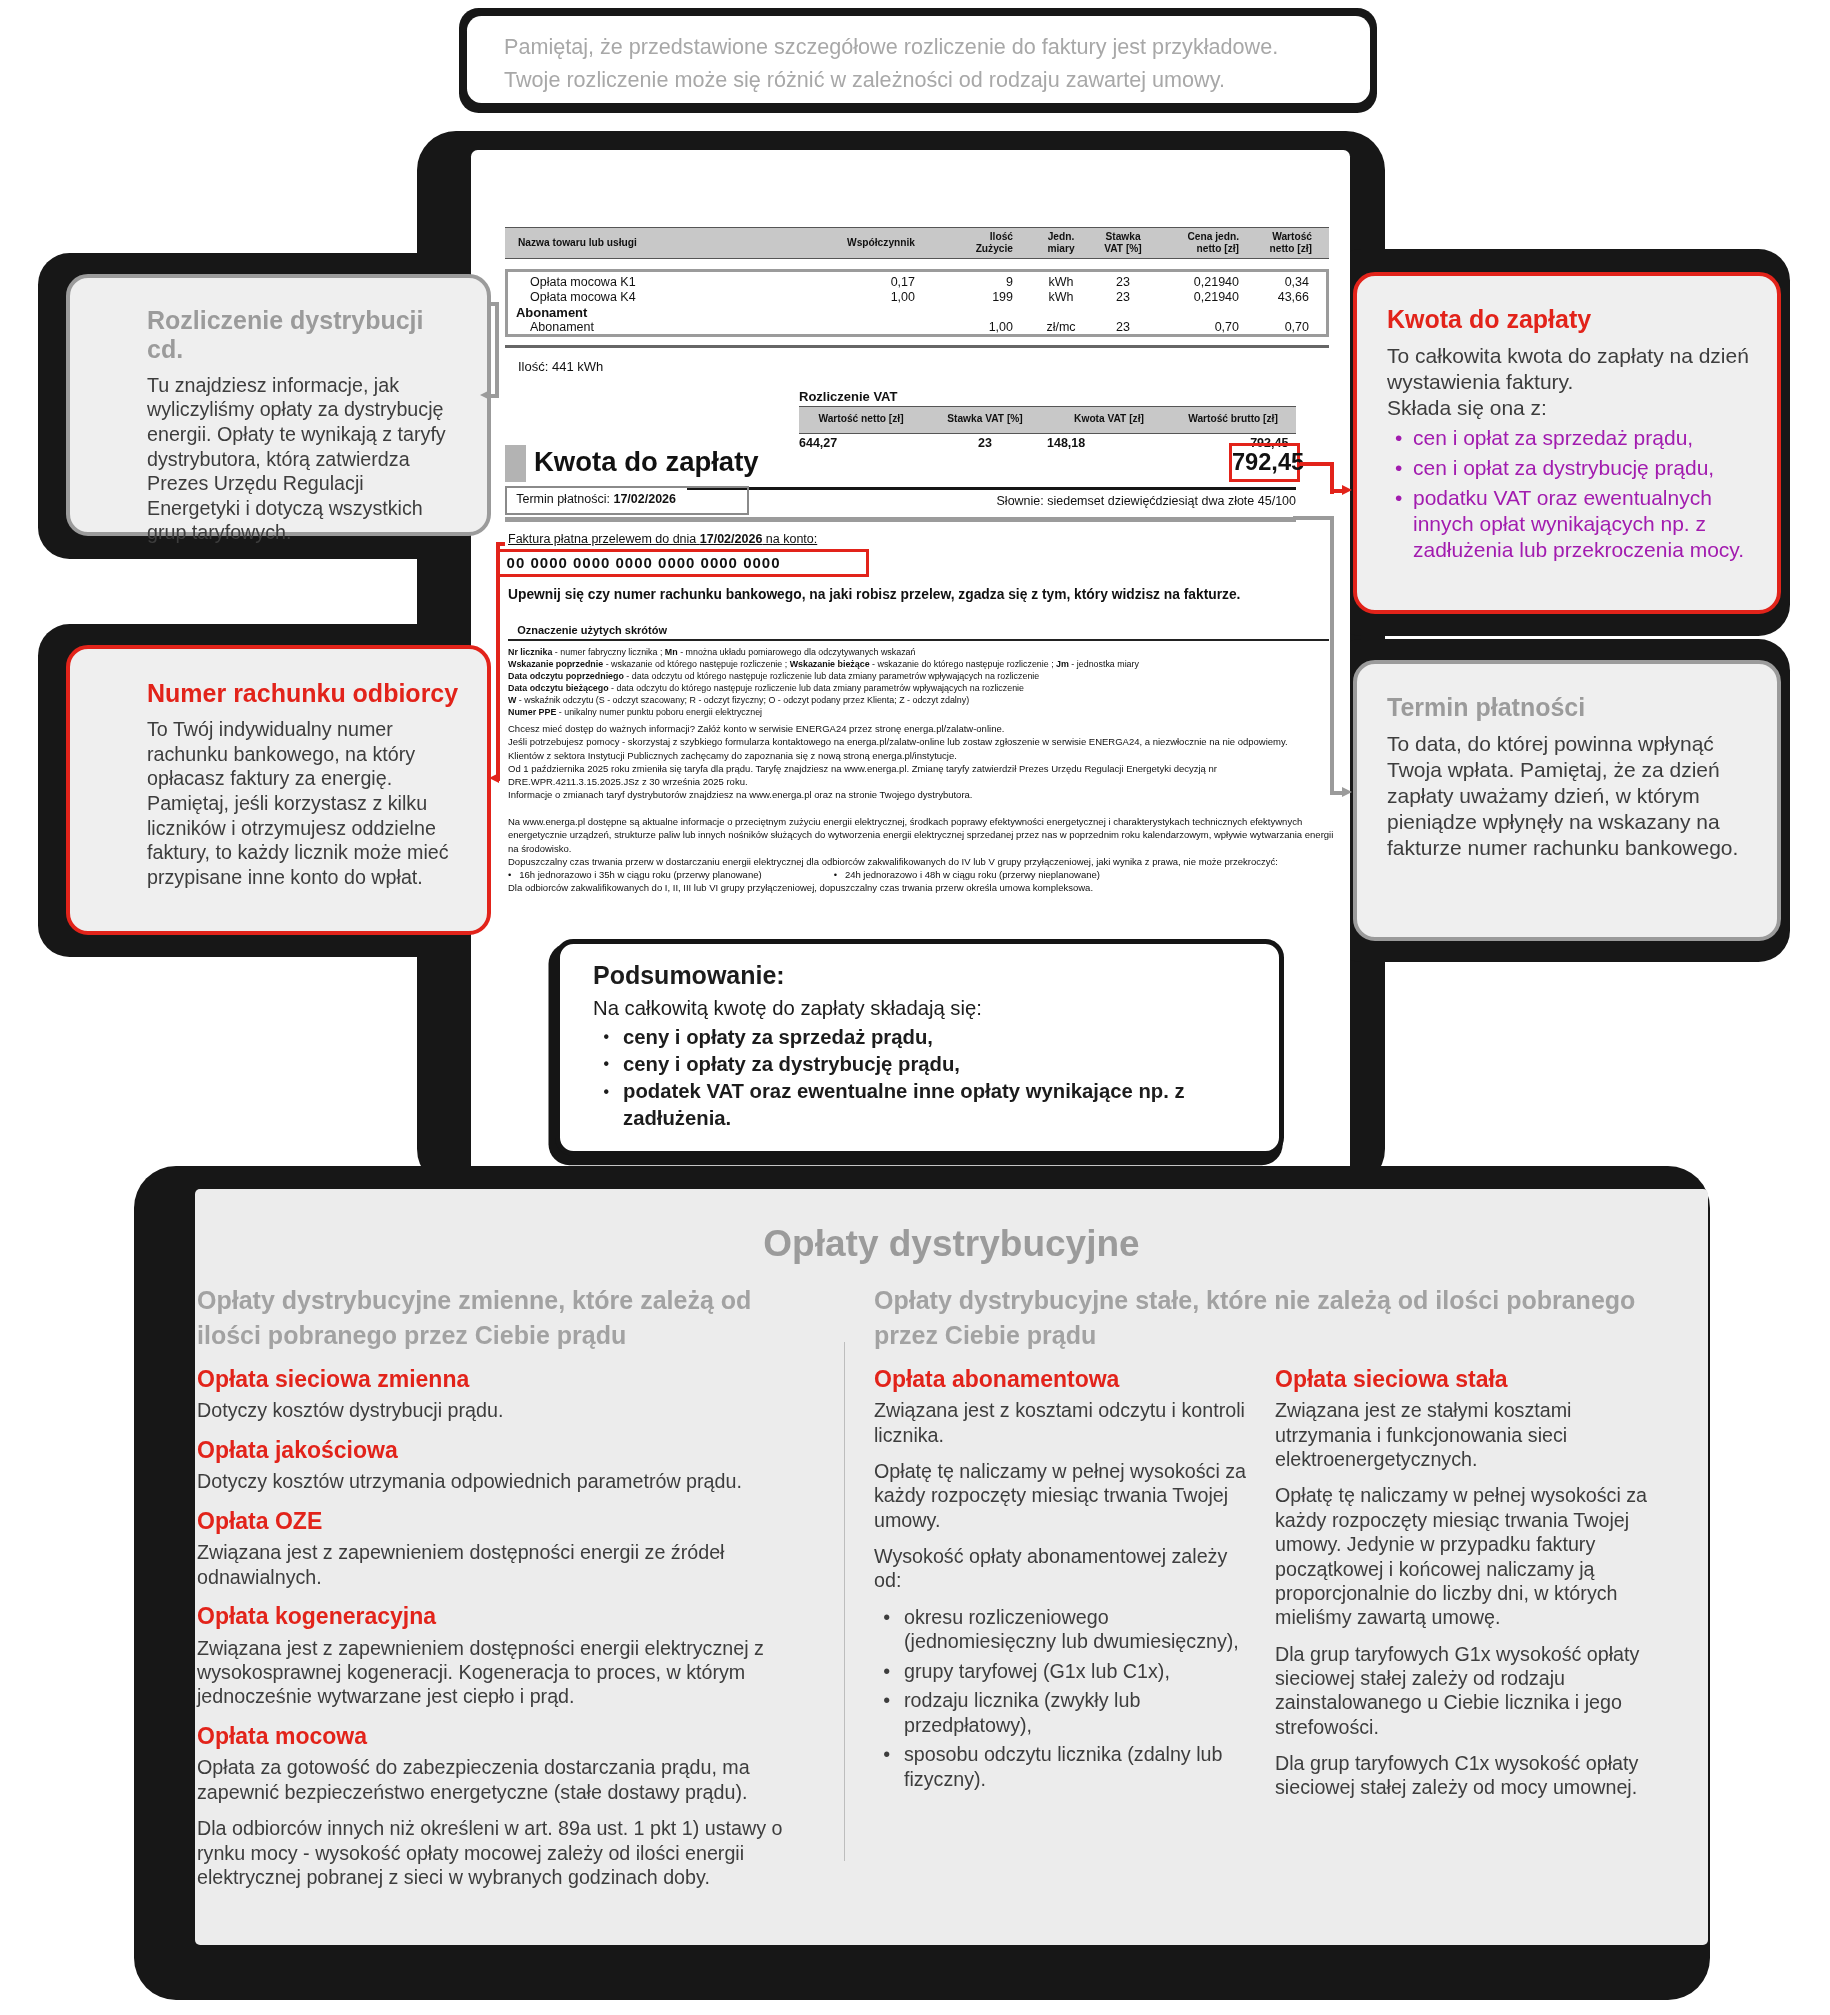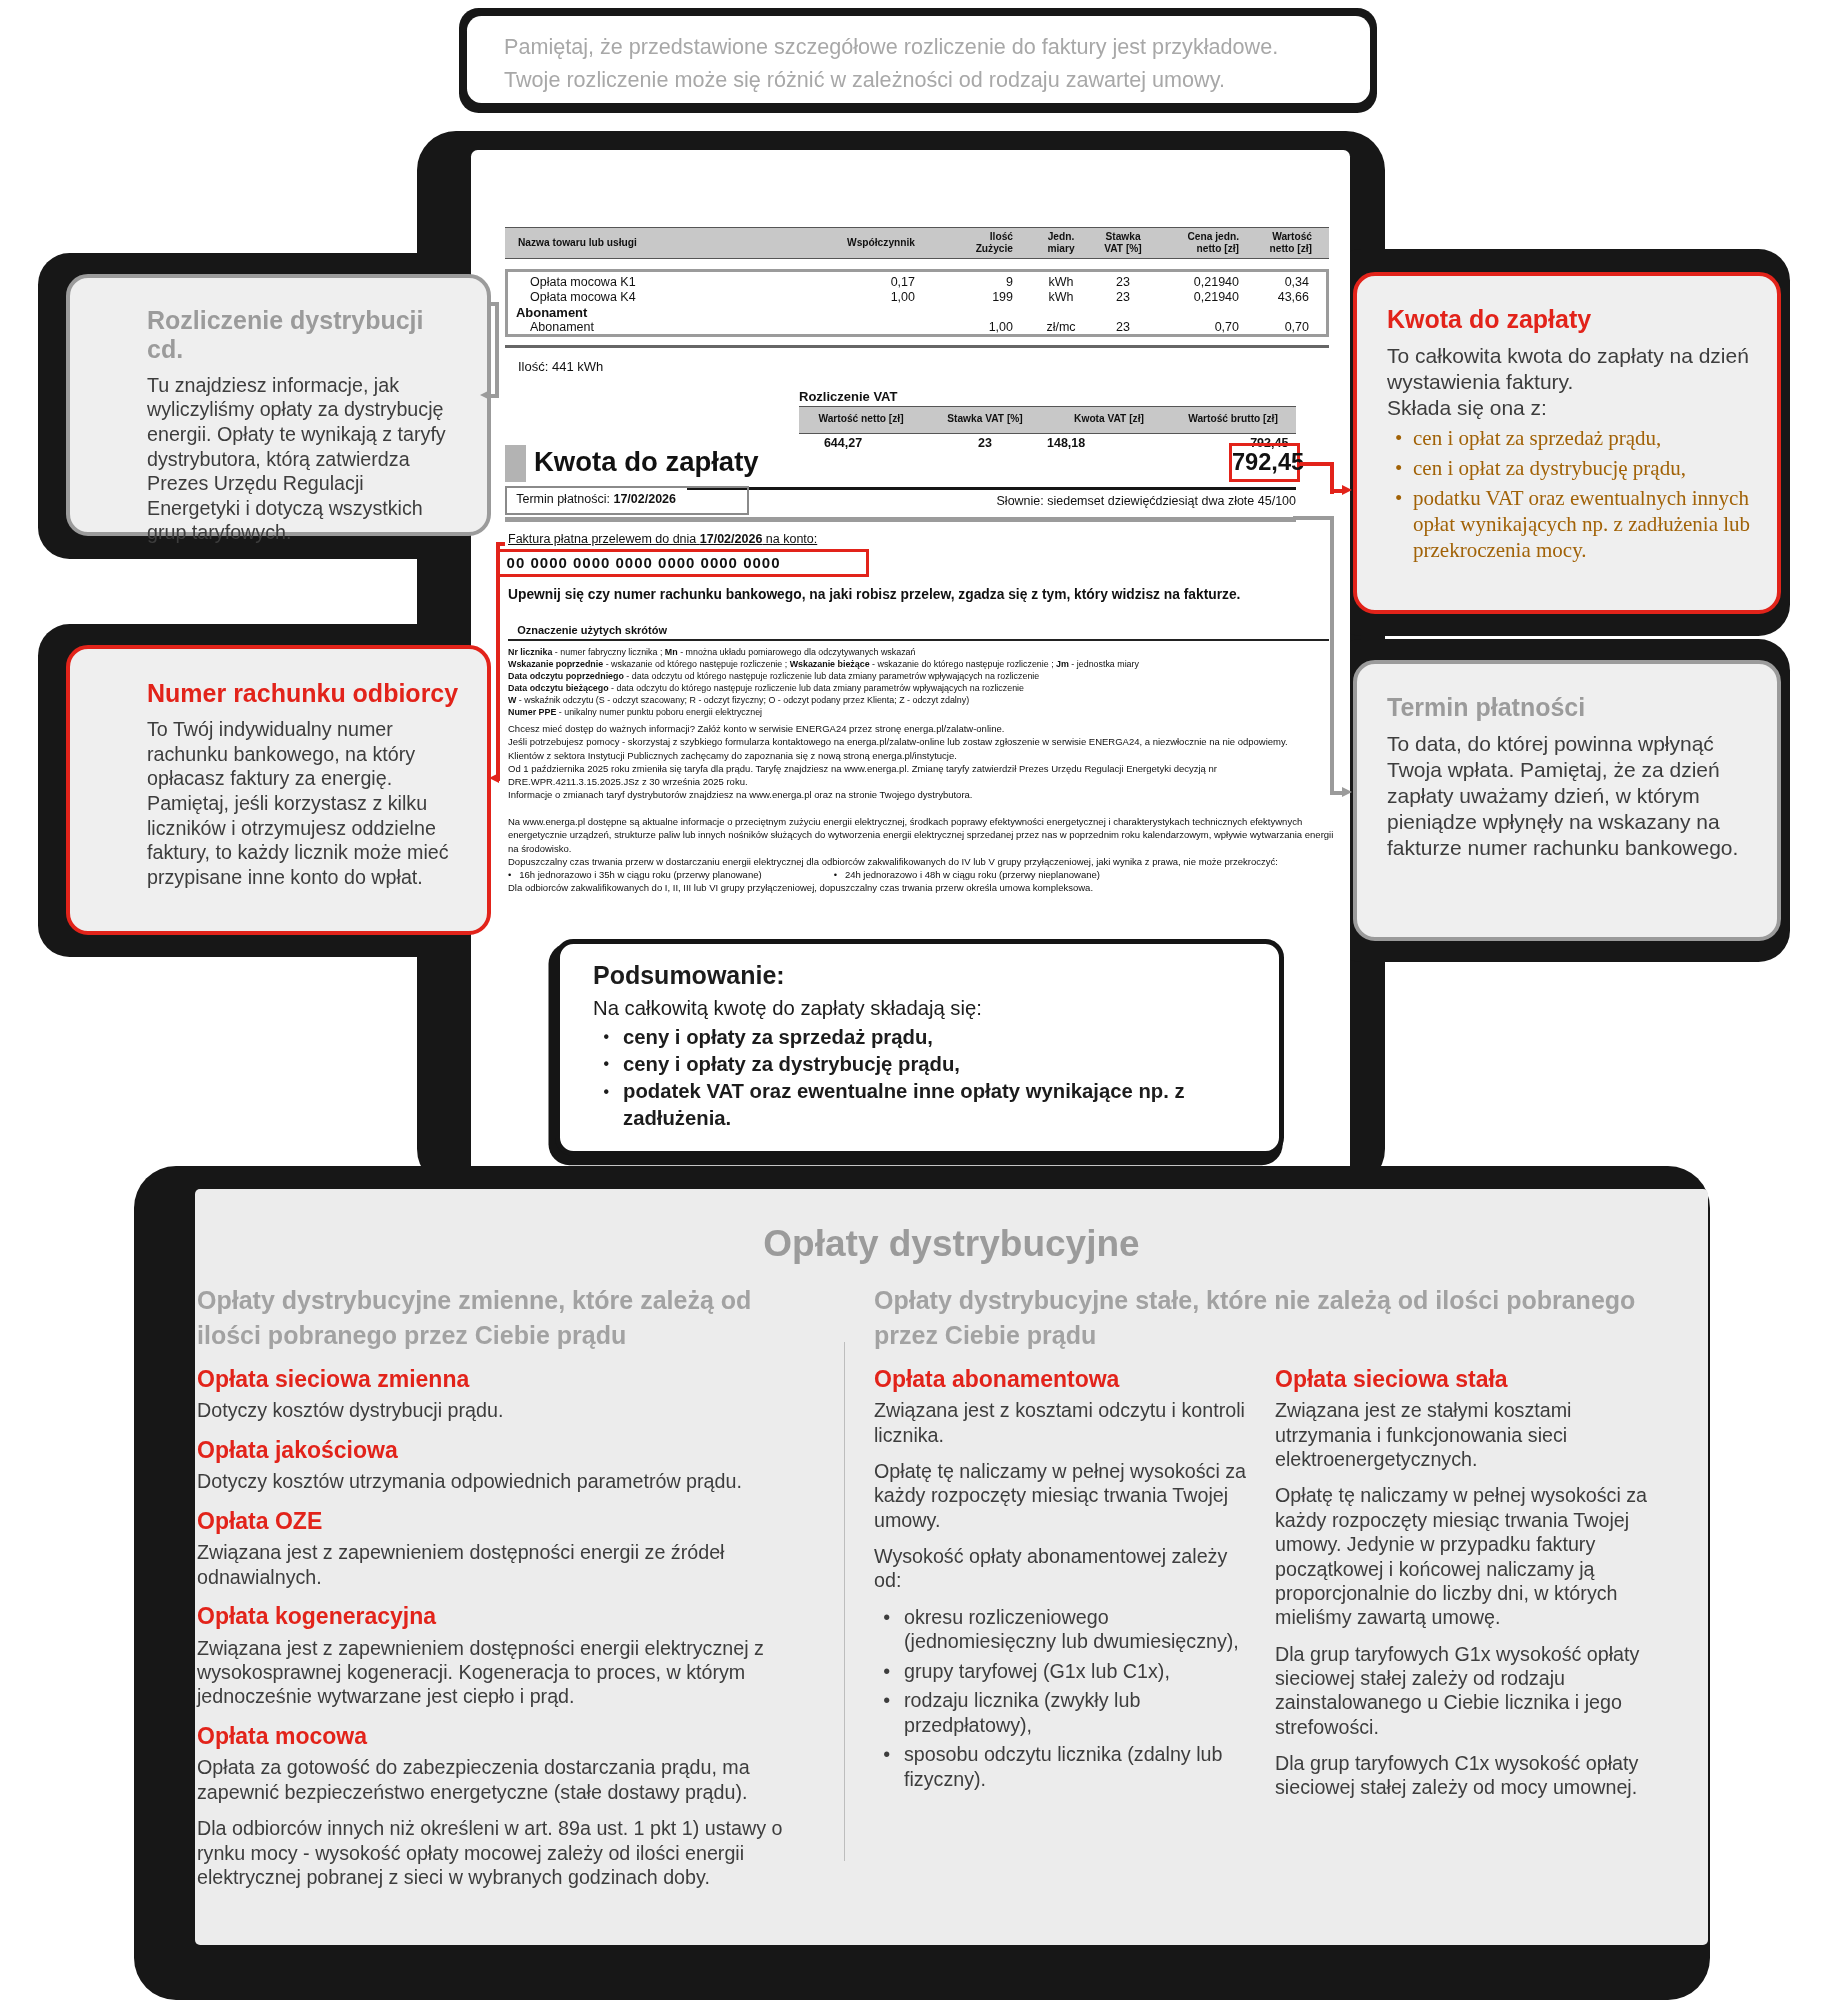--- a/index.html
+++ b/index.html
@@ -33,21 +33,21 @@
   .it-row{display:grid;grid-template-columns:312px 112px 98px 62px 62px 102px 70px;height:15px;line-height:15px;font-size:12.5px;}
   .it-row .it-cell:nth-child(1){padding-left:22px;}
   .it-group{font-size:13px;font-weight:bold;height:15px;line-height:15px;padding-left:7.9px;}
   #dbl-rule{left:34px;top:195px;width:824px;height:2.6px;background:#666;}
   #qty-note{left:47px;top:209px;font-size:13px;}
   #vat-title{left:328px;top:239px;font-size:13px;font-weight:bold;}
   #vat-head{left:328px;top:256px;width:497px;height:26px;background:#c8c8c8;border-top:1.3px solid #555;
             border-bottom:1.3px solid #555;display:grid;grid-template-columns:repeat(4,124px);
             font-size:10.2px;font-weight:bold;line-height:23.6px;text-align:center;}
   #vat-vals{left:328px;top:286px;width:497px;display:grid;grid-template-columns:repeat(4,124px);font-size:12.5px;font-weight:bold;}
-  .vv-cell:nth-child(1){text-align:center;padding-right:36px;}
+  .vv-cell:nth-child(1){text-align:left;padding-right:36px;}
   .vv-cell:nth-child(2){text-align:center;}
   .vv-cell:nth-child(3){padding-right:36px;}
   .vv-cell:nth-child(4){text-align:right;padding-right:6.6px;}
   #kdz-tab{left:34px;top:295px;width:21px;height:37px;background:#b3b3b3;}
   #kdz-label{left:63px;top:296px;font-size:27.5px;font-weight:bold;}
   #kdz-box{left:758px;top:293px;width:71px;height:39px;border:3.3px solid #e2231a;box-sizing:border-box;
            font-size:23.6px;font-weight:bold;text-align:center;line-height:33px;}
   #kdz-line{left:216px;top:337px;width:609px;height:3.3px;background:#151515;}
   #term-box{left:34px;top:336px;width:244px;height:29px;border:2.6px solid #8a8a8a;box-sizing:border-box;
             font-size:12.5px;line-height:23.6px;padding-left:9.2px;}
@@ -70,21 +70,21 @@
   .c-title{margin:0 0 9.2px;font-size:25px;font-weight:bold;}
   .callout.gray .c-title{color:#9b9b9b;}
   .callout.red .c-title{color:#e2231a;}
   .c-body{margin:0;font-size:19.7px;line-height:1.25;color:#3d3d3d;}
   #box1{left:66px;top:274px;width:425px;height:262px;padding:27.5px 25px 15.7px 77px;}
   #box2{left:66px;top:645px;width:425px;height:290px;padding:30px 25px 15.7px 77px;}
   #box3{left:1353px;top:272px;width:428px;height:342px;padding:29px 25px 15.7px 30px;}
   #box3 .c-body,#box4 .c-body{font-size:21px;line-height:1.24;}
   #box4{left:1353px;top:660px;width:428px;height:281px;padding:29px 25px 15.7px 30px;}
   .c-list{margin:3.9px 0 0;padding:0;}
-  .c-list li{list-style:none;position:relative;padding-left:26px;font-size:21px;line-height:1.24;color:#a16207;margin-bottom:3.9px;font-family:Liberation Serif, serif;}
+  .c-list li{list-style:none;position:relative;padding-left:26px;font-size:21px;line-height:1.24;color:#a21caf;margin-bottom:3.9px;}
   .c-list li::before{content:"\2022";position:absolute;left:7.9px;}
   
   #summary-box{position:absolute;left:555px;top:939px;width:729px;box-sizing:border-box;z-index:4;
                background:#fff;border:5.9px solid #151515;border-radius:18.4px;padding:17px 33px 18.4px;
                box-shadow:-3.9px 6.6px 0 2.6px #151515;}
   #sb-title{margin:0 0 5.2px;font-size:25px;font-weight:bold;color:#1c1c1c;}
   #sb-intro{margin:0;font-size:20.3px;line-height:1.34;color:#1c1c1c;}
   #sb-list{margin:1.3px 0 0;padding:0;font-weight:bold;}
   #sb-list li{list-style:none;position:relative;padding-left:30px;font-size:20.3px;line-height:1.34;color:#1c1c1c;}
   #sb-list li::before{content:"\2022";position:absolute;left:10.5px;font-size:15.7px;top:2.6px;}

